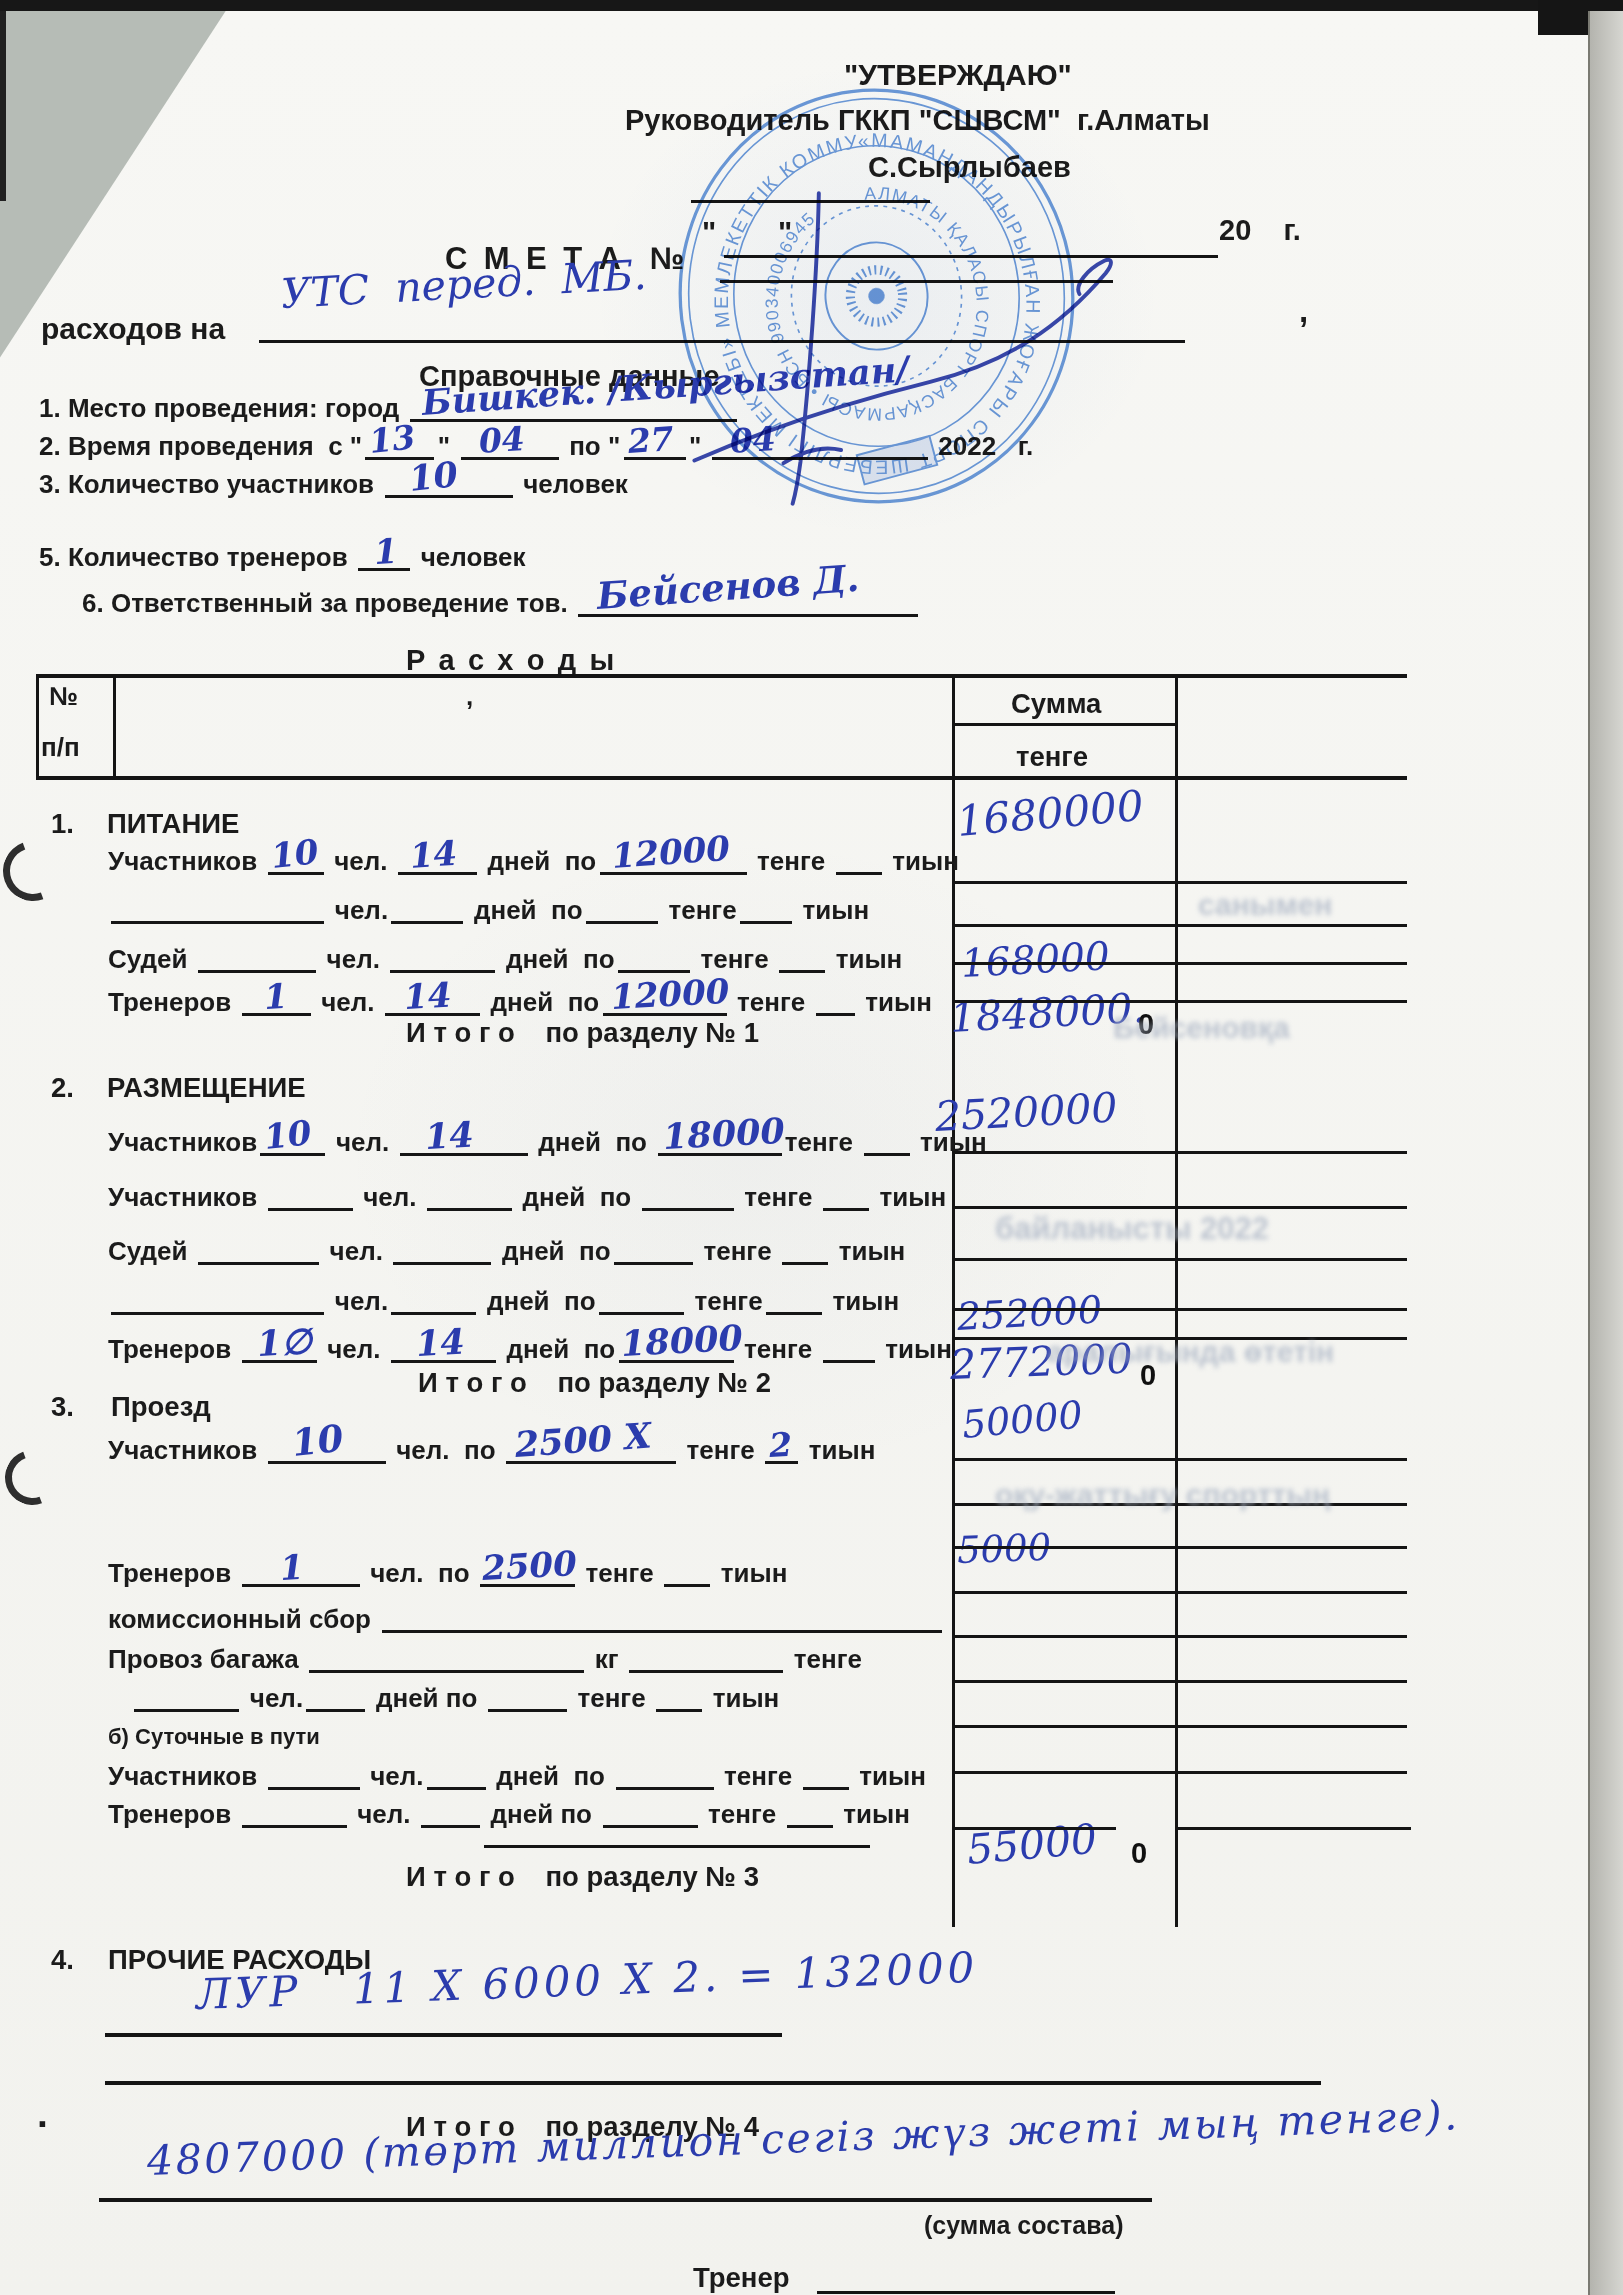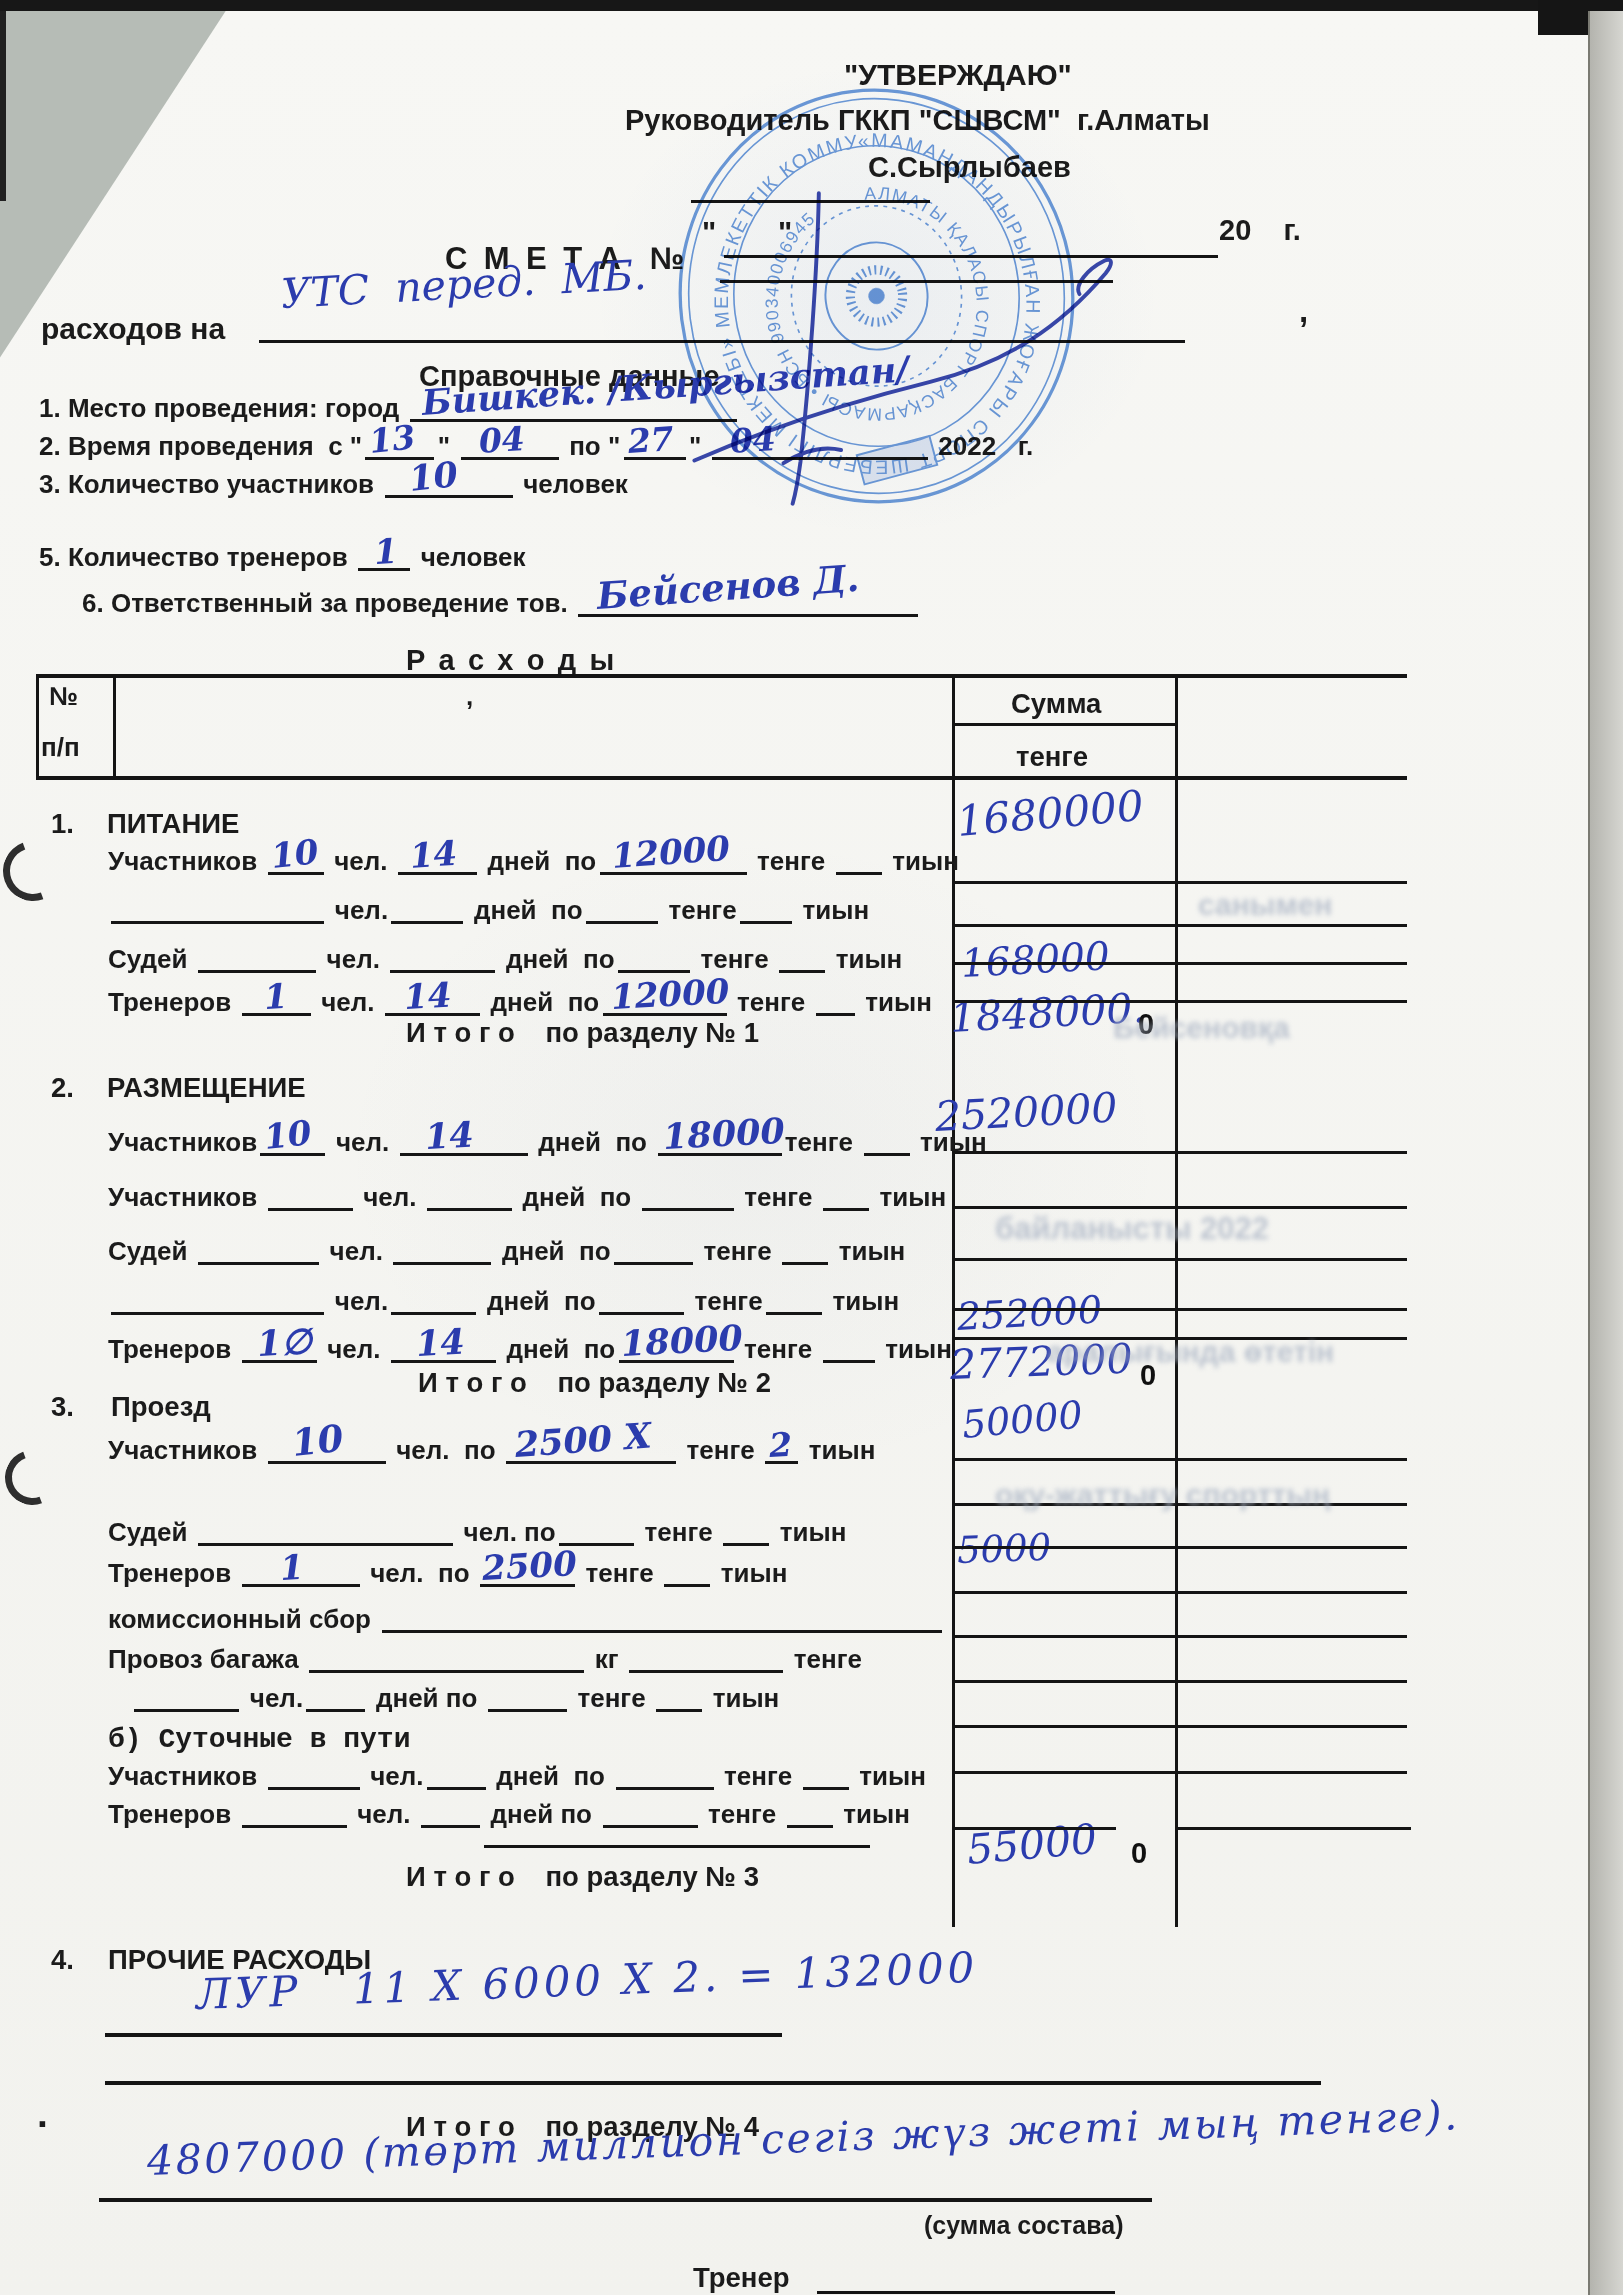--- a/index.html
+++ b/index.html
@@ -140,26 +140,25 @@
     <div class="hw" style="left: 950px; top: 1346px; font-size: 41px; transform: rotate(-2deg);">2772000</div>
     <div class="zero" style="left: 1140px; top: 1359px; font-size: 29px;">0</div>
     <div class="hline" style="left: 952px; top: 1151px; width: 455px; height: 3.3px;"></div>
     <div class="hline" style="left: 952px; top: 1206px; width: 455px; height: 3.3px;"></div>
     <div class="hline" style="left: 952px; top: 1258px; width: 455px; height: 3.3px;"></div>
     <div class="hline" style="left: 952px; top: 1308px; width: 455px; height: 3.3px;"></div>
     <div class="hline" style="left: 952px; top: 1337px; width: 455px; height: 3.3px;"></div>
     <div class="pt" style="left: 51px; top: 1392px; font-size: 27.5px;">3.</div>
     <div class="pt" style="left: 111px; top: 1392px; font-size: 27.5px;">Проезд</div>
     <div class="row" style="left: 108px; top: 1435px; font-size: 26px;"><span class="pt2">Участников </span><span class="blank" style="width: 118px;"><span class="hwv" style="font-size: 37px; transform: rotate(-6deg); left: 26px;">10</span></span><span class="pt2"> чел.  по </span><span class="blank" style="width: 170px;"><span class="hwv" style="font-size: 35px; transform: rotate(-4deg); left: 9.8px;">2500 Х</span></span><span class="pt2"> тенге </span><span class="blank" style="width: 33px;"><span class="hwv" style="font-size: 33px; transform: rotate(-3deg);">2</span></span><span class="pt2"> тиын</span></div>
-    <div class="row" style="left: 108px; top: 1517px; font-size: 26px;"><span class="pt2">Судей </span><span class="blank" style="width: 255px;"></span><span class="pt2"> чел. по</span><span class="blank" style="width: 75px;"></span><span class="pt2"> тенге </span><span class="blank" style="width: 46px;"></span><span class="pt2"> тиын</span></div>
     <div class="row" style="left: 108px; top: 1558px; font-size: 26px;"><span class="pt2">Тренеров </span><span class="blank" style="width: 118px;"><span class="hwv" style="font-size: 34px; transform: rotate(-3deg); left: 39px;">1</span></span><span class="pt2"> чел.  по </span><span class="blank" style="width: 95px;"><span class="hwv" style="font-size: 34px; transform: rotate(-3deg); left: 3.3px;">2500</span></span><span class="pt2"> тенге </span><span class="blank" style="width: 46px;"></span><span class="pt2"> тиын</span></div>
     <div class="row" style="left: 108px; top: 1644px; font-size: 26px;"><span class="pt2">Провоз багажа </span><span class="blank" style="width: 275px;"></span><span class="pt2"> кг </span><span class="blank" style="width: 154px;"></span><span class="pt2"> тенге</span></div>
     <div class="row" style="left: 108px; top: 1604px; font-size: 26px;"><span class="pt2">комиссионный сбор </span><span class="blank" style="width: 560px;"></span></div>
     <div class="row" style="left: 131px; top: 1683px; font-size: 26px;"><span class="blank" style="width: 105px;"></span><span class="pt2"> чел.</span><span class="blank" style="width: 59px;"></span><span class="pt2"> дней по </span><span class="blank" style="width: 79px;"></span><span class="pt2"> тенге </span><span class="blank" style="width: 46px;"></span><span class="pt2"> тиын</span></div>
-    <div class="row" style="left: 108px; top: 1724px; font-size: 28px; font-family: Liberation Mono, monospace;"><span class="pt2">б) Суточные в пути</span></div>
+    <div class="row" style="left: 108px; top: 1724px; font-size: 22px;"><span class="pt2">б) Суточные в пути</span></div>
     <div class="row" style="left: 108px; top: 1761px; font-size: 26px;"><span class="pt2">Участников </span><span class="blank" style="width: 92px;"></span><span class="pt2"> чел.</span><span class="blank" style="width: 59px;"></span><span class="pt2"> дней  по </span><span class="blank" style="width: 98px;"></span><span class="pt2"> тенге </span><span class="blank" style="width: 46px;"></span><span class="pt2"> тиын</span></div>
     <div class="row" style="left: 108px; top: 1799px; font-size: 26px;"><span class="pt2">Тренеров </span><span class="blank" style="width: 105px;"></span><span class="pt2"> чел. </span><span class="blank" style="width: 59px;"></span><span class="pt2"> дней по </span><span class="blank" style="width: 95px;"></span><span class="pt2"> тенге </span><span class="blank" style="width: 46px;"></span><span class="pt2"> тиын</span></div>
     <div class="hline" style="left: 484px; top: 1845px; width: 386px; height: 3.3px;"></div>
     <div class="pt" style="left: 406px; top: 1862px; font-size: 27.5px;">И т о г о    по разделу № 3</div>
     <div class="hw" style="left: 962px; top: 1407px; font-size: 38px; transform: rotate(-5deg);">50000</div>
     <div class="hw" style="left: 957px; top: 1533px; font-size: 37px; transform: rotate(-2deg);">5000</div>
     <div class="hw" style="left: 967px; top: 1831px; font-size: 41px; transform: rotate(-5deg);">55000</div>
     <div class="zero" style="left: 1131px; top: 1837px; font-size: 29px;">0</div>
     <div class="hline" style="left: 952px; top: 1458px; width: 455px; height: 3.3px;"></div>
     <div class="hline" style="left: 952px; top: 1503px; width: 455px; height: 3.3px;"></div>

